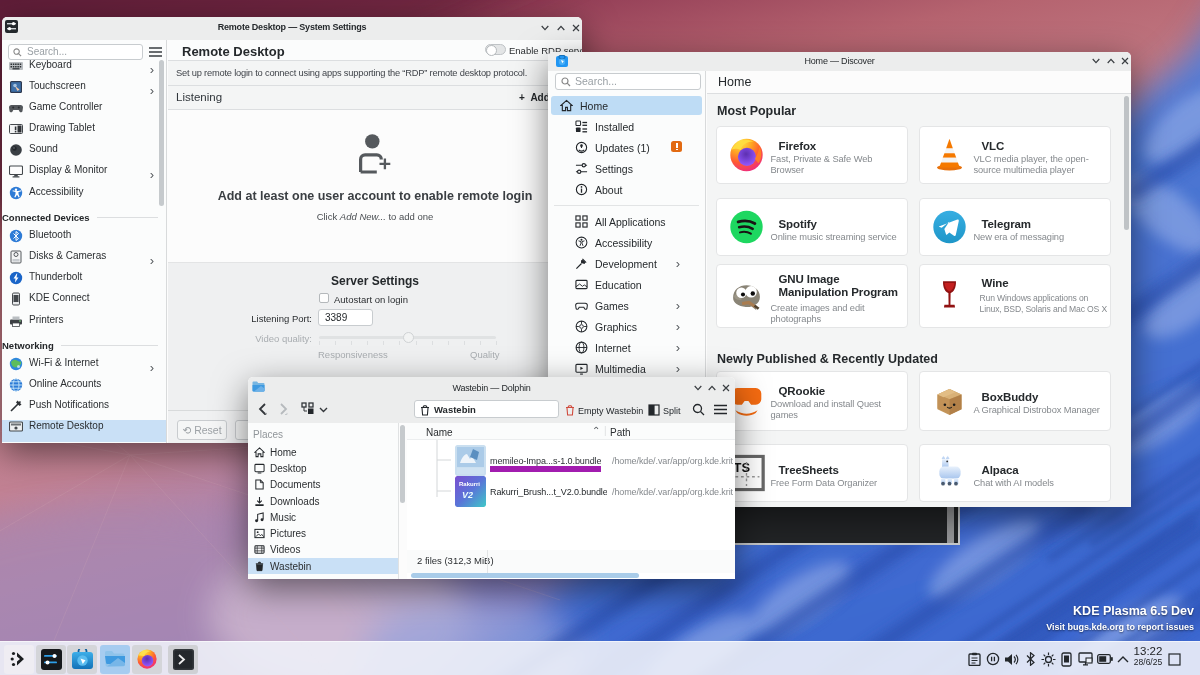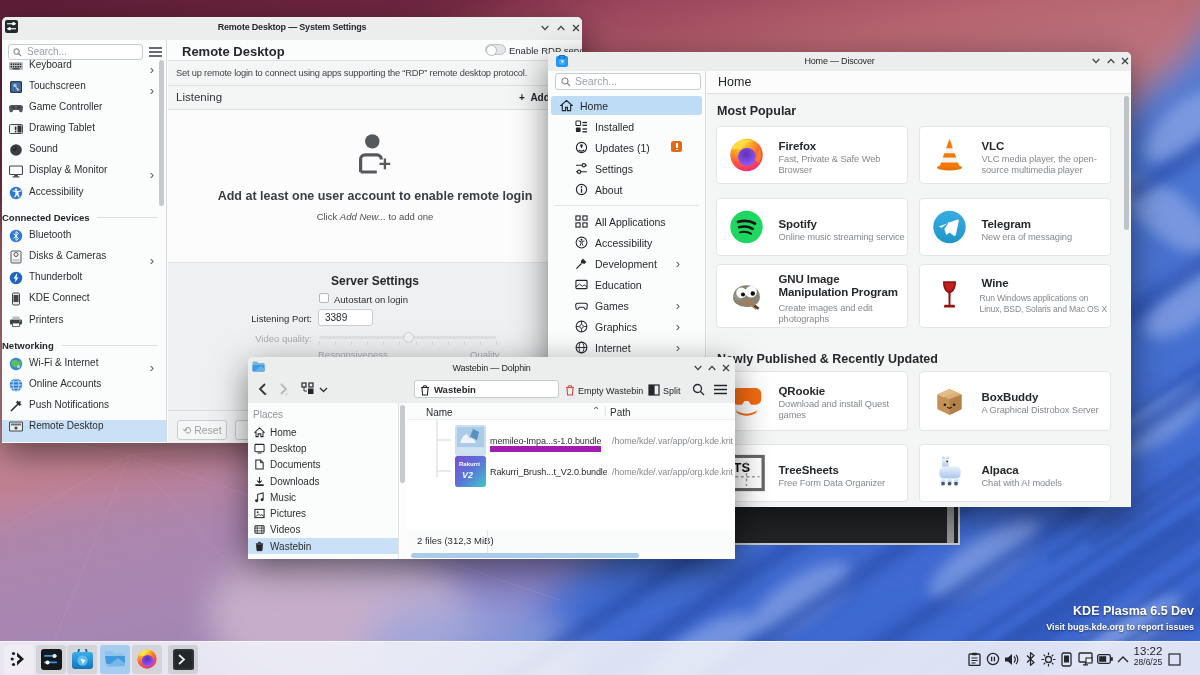--- a/index.html
+++ b/index.html
@@ -57,24 +57,24 @@
 .di .i{width:13px;height:13px;margin:0 7px 0 9px}
 .di .chev{position:absolute;right:7px;top:2.5px;color:#55595d;font-size:13px;font-weight:normal}
 .di.sel{background:#bedcf5;height:19px;margin:1px 3px}
 .dsep{height:1px;background:#e2e4e5;margin:5px 6px}
 #dis-main{position:absolute;left:159px;top:19px;right:0;bottom:0;background:#f4f5f5}
 #dis-home{position:absolute;left:0;right:0;top:0;height:23px;background:#fcfcfc;border-bottom:1px solid #dcdee0;font-size:12.5px;color:#25292c;line-height:22px;padding-left:11px}
 .sect{position:absolute;font-size:12.5px;font-weight:bold;color:#25292c}
 .card{position:absolute;width:192px;background:#fff;border:1px solid #e4e5e6;border-radius:4px;overflow:hidden}
 .card .ci{position:absolute;left:11px;top:50%;transform:translateY(-50%);width:37px;height:37px}
 .card .ct{position:absolute;left:62px;top:8px;font-size:11.5px;font-weight:bold;color:#25292c;line-height:13px;letter-spacing:-.1px}
-.card .cs{position:absolute;left:62px;white-space:nowrap;font-size:9.3px;color:#85898d;line-height:11.5px;letter-spacing:-.1px}
+.card .cs{position:absolute;left:54px;white-space:nowrap;font-size:9.3px;color:#85898d;line-height:11.5px;letter-spacing:-.1px}
 #dis-scroll{position:absolute;right:2px;top:25px;width:5px;height:134px;background:#bfc3c6;border-radius:3px}
 
-#dolphin{left:248px;top:357px;width:487px;height:202px;border-radius:5px 5px 0 0}
+#dolphin{left:248px;top:377px;width:487px;height:202px;border-radius:5px 5px 0 0}
 #dol-tools{position:absolute;left:0;top:21px;right:0;height:25px;background:#eceded}
 #dol-url{position:absolute;left:166px;top:2px;width:145px;height:18px;background:#fff;border:1px solid #c8cccf;border-radius:3px;font-size:9.5px;font-weight:bold;color:#25292c;line-height:17px;padding-left:19px}
 #dol-places{position:absolute;left:0;top:46px;width:151px;bottom:0;background:#fbfcfc;border-right:1px solid #e0e2e3}
 #dol-places .ph{font-size:10px;color:#909599;padding:6px 0 4px 5px}
 .pi{position:relative;height:16.3px;display:flex;align-items:center;font-size:10px;color:#2b2e31}
 .pi .i{width:11px;height:11px;margin:0 5px 0 6px}
 .pi.sel{background:#c9e0f6}
 #dol-main{position:absolute;left:159px;top:46px;right:0;bottom:0;background:#fff}
 #dol-cols{position:absolute;left:0;right:0;top:0;height:17px;background:#fbfcfc;border-bottom:1px solid #eceeef;font-size:10px;color:#2b2e31}
 #dol-scroll{position:absolute;left:152px;top:48px;width:5px;height:78px;background:#c6cacd;border-radius:3px}
@@ -544,21 +544,21 @@
           <path d="M7 13 L20 7 l13 6 v16 l-13 6 -13-6z" fill="#c69a60"></path>
           <path d="M7 13 L20 7 l13 6 -13 5z" fill="#d9b177"></path>
           <path d="M7 13 l13 5 v16 l-13-6z" fill="#c29257"></path>
           <path d="M20 18 l13-5 v16 l-13 6z" fill="#b28048"></path>
           <path d="M7 13 l6.5 3 13-5.5 L20 7z" fill="#e2bd85"></path>
           <circle cx="15" cy="24" r="1.4" fill="#1a1a1a"></circle>
           <circle cx="25" cy="24" r="1.4" fill="#1a1a1a"></circle>
           <path d="M17.5 26.5 a3.2 3.2 0 0 0 5 0" stroke="#1a1a1a" stroke-width="1.2" fill="none"></path>
         </svg>
    <div class="ct" style="top:19px">BoxBuddy</div>
-        <div class="cs" style="top:33px">A Graphical Distrobox Server</div>
+        <div class="cs" style="top:33px">A Graphical Distrobox Manager</div>
   </div>
   <div class="card" style="left:8.5px;top:372.5px;height:58px">
    <svg class="ci" viewBox="0 0 40 40">
           <rect x="2" y="2" width="36" height="36" fill="#fff" stroke="#666" stroke-width="3.5"></rect>
           <text x="6" y="19" font-family="Liberation Sans" font-size="14" font-weight="bold" fill="#111">TS</text>
           <g stroke="#999" stroke-width="1.5" stroke-dasharray="3 3">
             <path d="M20 8 v26 M8 24 h26"></path>
           </g>
         </svg>
    <div class="ct" style="top:19px">TreeSheets</div>

